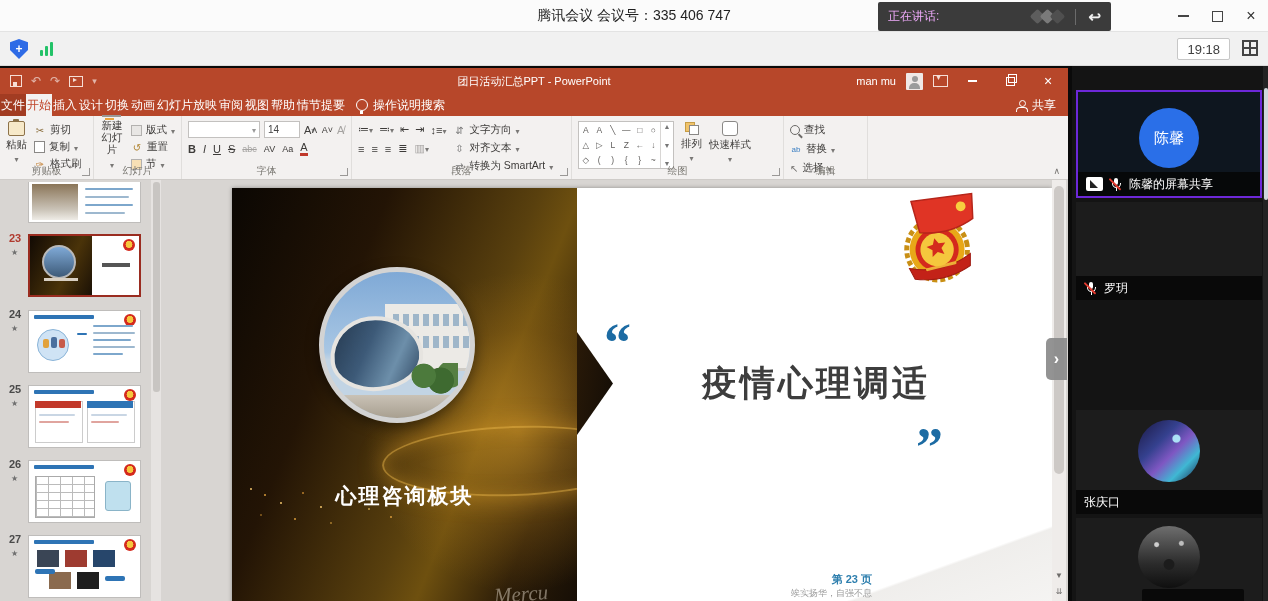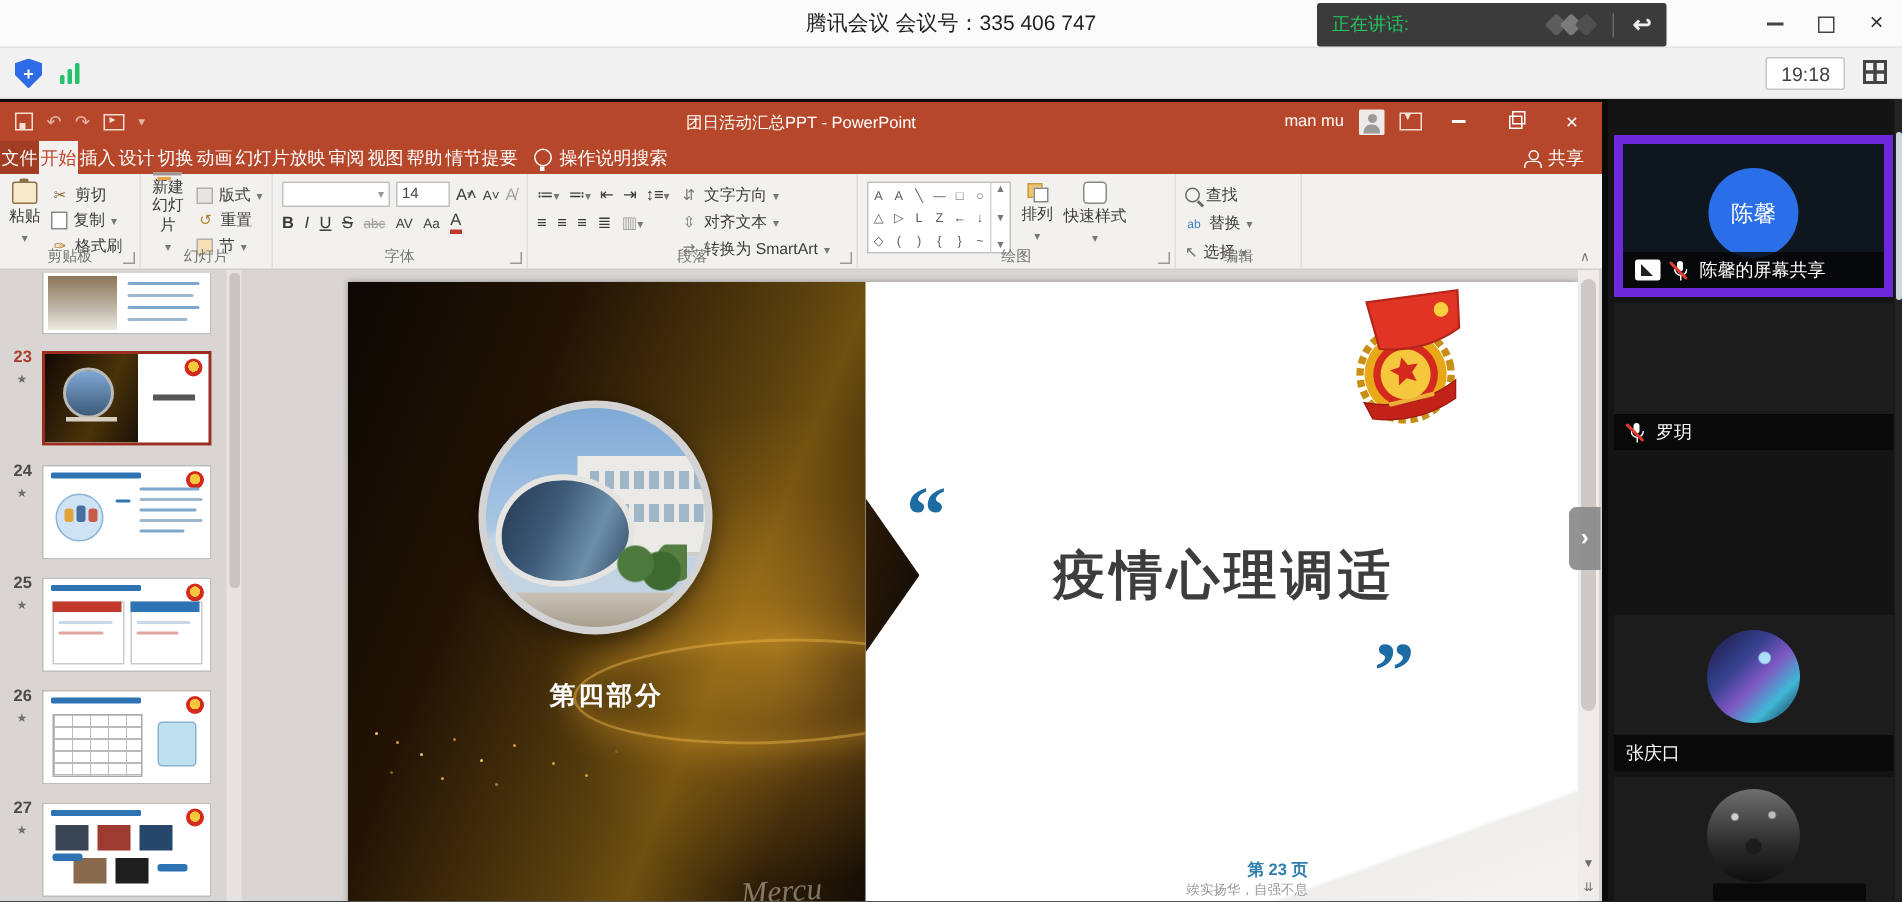--- a/index.html
+++ b/index.html
@@ -4,21 +4,21 @@
 <style>
   html,body{margin:0;padding:0;background:#000;}
   body{font-family:"Liberation Sans",sans-serif;-webkit-font-smoothing:antialiased;}
   #app{position:relative;width:1268px;height:601px;background:#000;overflow:hidden;}
   .abs{position:absolute;}
 
   
   .topbar{position:absolute;left:0;top:0;width:1268px;height:32px;background:#fbfbfb;border-bottom:1px solid #e3e3e3;box-sizing:border-box;}
   .mtitle{position:absolute;left:0;right:0;top:7px;text-align:center;font-size:14px;color:#1f1f1f;}
   .speakbox{position:absolute;left:878px;top:2px;width:233px;height:29px;background:#3b3b3b;border-radius:2px;display:flex;align-items:center;padding:0 10px;box-sizing:border-box;gap:6px;}
-  .speaklabel{color:#22c55e;font-size:12px;flex:0 0 auto;}
+  .speaklabel{color:#f0abfc;font-size:12px;flex:0 0 auto;}
   .speak-spacer{flex:1;}
   .diamond{width:11px;height:11px;transform:rotate(45deg);border-radius:2px;}
   .d1{background:#5d5d5d;margin-right:-7px;}
   .d2{background:#7a7a7a;margin-right:-7px;}
   .d3{background:#4f4f4f;}
   .speak-div{width:1px;height:16px;background:#6b6b6b;margin:0 6px;}
   .reply-ico{color:#efefef;font-size:15px;font-weight:bold;line-height:1;}
   .winctl{position:absolute;right:0;top:0;height:32px;display:flex;}
   .wbtn{width:34px;height:32px;display:flex;align-items:center;justify-content:center;color:#333;}
   .ic-min{width:11px;height:2px;background:#444;}
@@ -162,21 +162,21 @@
   .canvas-scroll{position:absolute;left:1052px;top:0;width:14px;height:100%;background:#efecea;}
   .canvas-scroll .cthumb{position:absolute;left:2px;top:6px;width:10px;height:288px;background:#cdc9c6;border-radius:5px;}
   .cs-btn{position:absolute;left:0;width:14px;height:16px;display:flex;align-items:center;justify-content:center;font-size:8px;color:#6e6c6a;background:#efecea;}
 
   
   .collapse-tab{position:absolute;left:1046px;top:272px;width:21px;height:42px;background:rgba(138,138,138,.92);border-radius:5px 0 0 5px;display:flex;align-items:center;justify-content:center;color:#fff;font-size:16px;font-weight:bold;z-index:5;}
 
   
   .sidebar{position:absolute;left:1072px;top:0;width:196px;height:535px;background:#141414;}
   .tile{position:absolute;left:4px;width:186px;background:#1c1c1c;overflow:hidden;}
-  .tile.sel{border:6px solid #6d28d9;box-sizing:border-box;background:#0e161f;}
+  .tile.sel{border:2px solid #6d28d9;box-sizing:border-box;background:#0e161f;}
   .t-avatar{position:absolute;left:50%;transform:translateX(-50%);border-radius:50%;overflow:hidden;}
   .namebar{position:absolute;left:0;right:0;bottom:0;height:24px;background:rgba(5,5,5,.82);display:flex;align-items:center;gap:6px;padding:0 8px;font-size:12px;color:#fff;box-sizing:border-box;white-space:nowrap;}
   .host-badge{margin:0 2px 0 -8px;height:24px;background:#e5921f;color:#fff;display:flex;align-items:center;padding:0 10px;font-size:12px;flex:0 0 auto;}
   .share-badge{width:17px;height:14px;background:#fff;border-radius:2px;position:relative;flex:0 0 auto;}
   .share-badge::after{content:"";position:absolute;left:4px;top:3px;width:0;height:0;border-style:solid;border-width:0 0 8px 8px;border-color:transparent transparent #222 transparent;transform:rotate(90deg);}
   .mic{position:relative;width:14px;height:15px;flex:0 0 auto;}
   .mic::before{content:"";position:absolute;left:5px;top:1px;width:4px;height:7px;background:#fff;border-radius:2px;}
   .mic i{position:absolute;left:3px;top:6px;width:7px;height:4px;border:1.5px solid #fff;border-top:none;border-radius:0 0 5px 5px;}
   .mic u{position:absolute;left:6.5px;top:11px;width:1.5px;height:3px;background:#fff;}
   .mic::after{content:"";position:absolute;left:1px;top:1px;width:16px;height:2px;background:#e23b30;transform:rotate(45deg);transform-origin:0 0;border-radius:1px;}
@@ -562,21 +562,21 @@
           <div class="photo-circle">
             <div class="pc-building">
                 <i></i>
                 <b></b>
               </div>
             <div class="pc-glass"></div>
             <div class="pc-trees"></div>
             <div class="pc-ground"></div>
           </div>
 
-          <div class="part-label">第四部分</div>
+          <div class="part-title">心理咨询板块</div>
           <div class="watermark">Mercu</div>
 
           <div class="mountain"></div>
 
           <svg class="emblem" viewBox="0 0 100 100">
             <g transform="rotate(-14 50 50)">
               <circle cx="46" cy="58" r="31" fill="none" stroke="#c98f14" stroke-width="5" stroke-dasharray="5 3"></circle>
               <circle cx="46" cy="58" r="28" fill="#e8a818"></circle>
               <circle cx="46" cy="58" r="22" fill="#d42a1d"></circle>
               <circle cx="46" cy="58" r="17" fill="#f5c73d"></circle>

